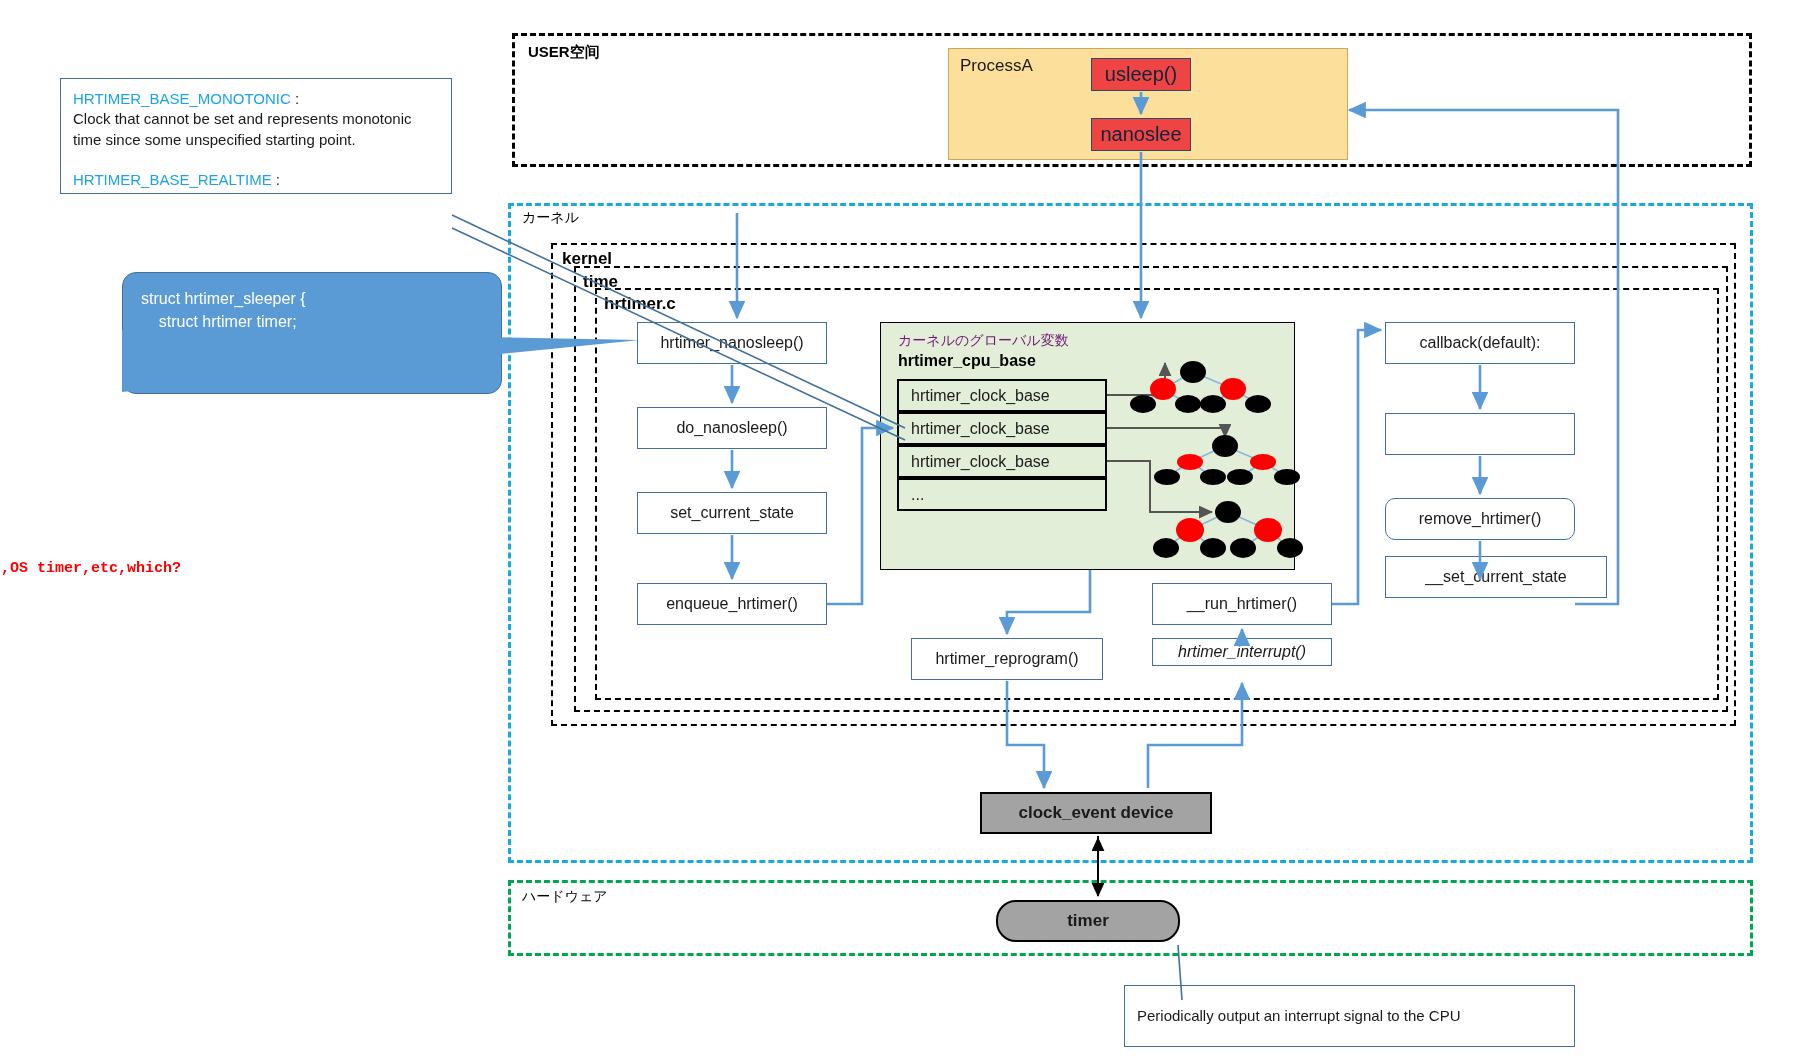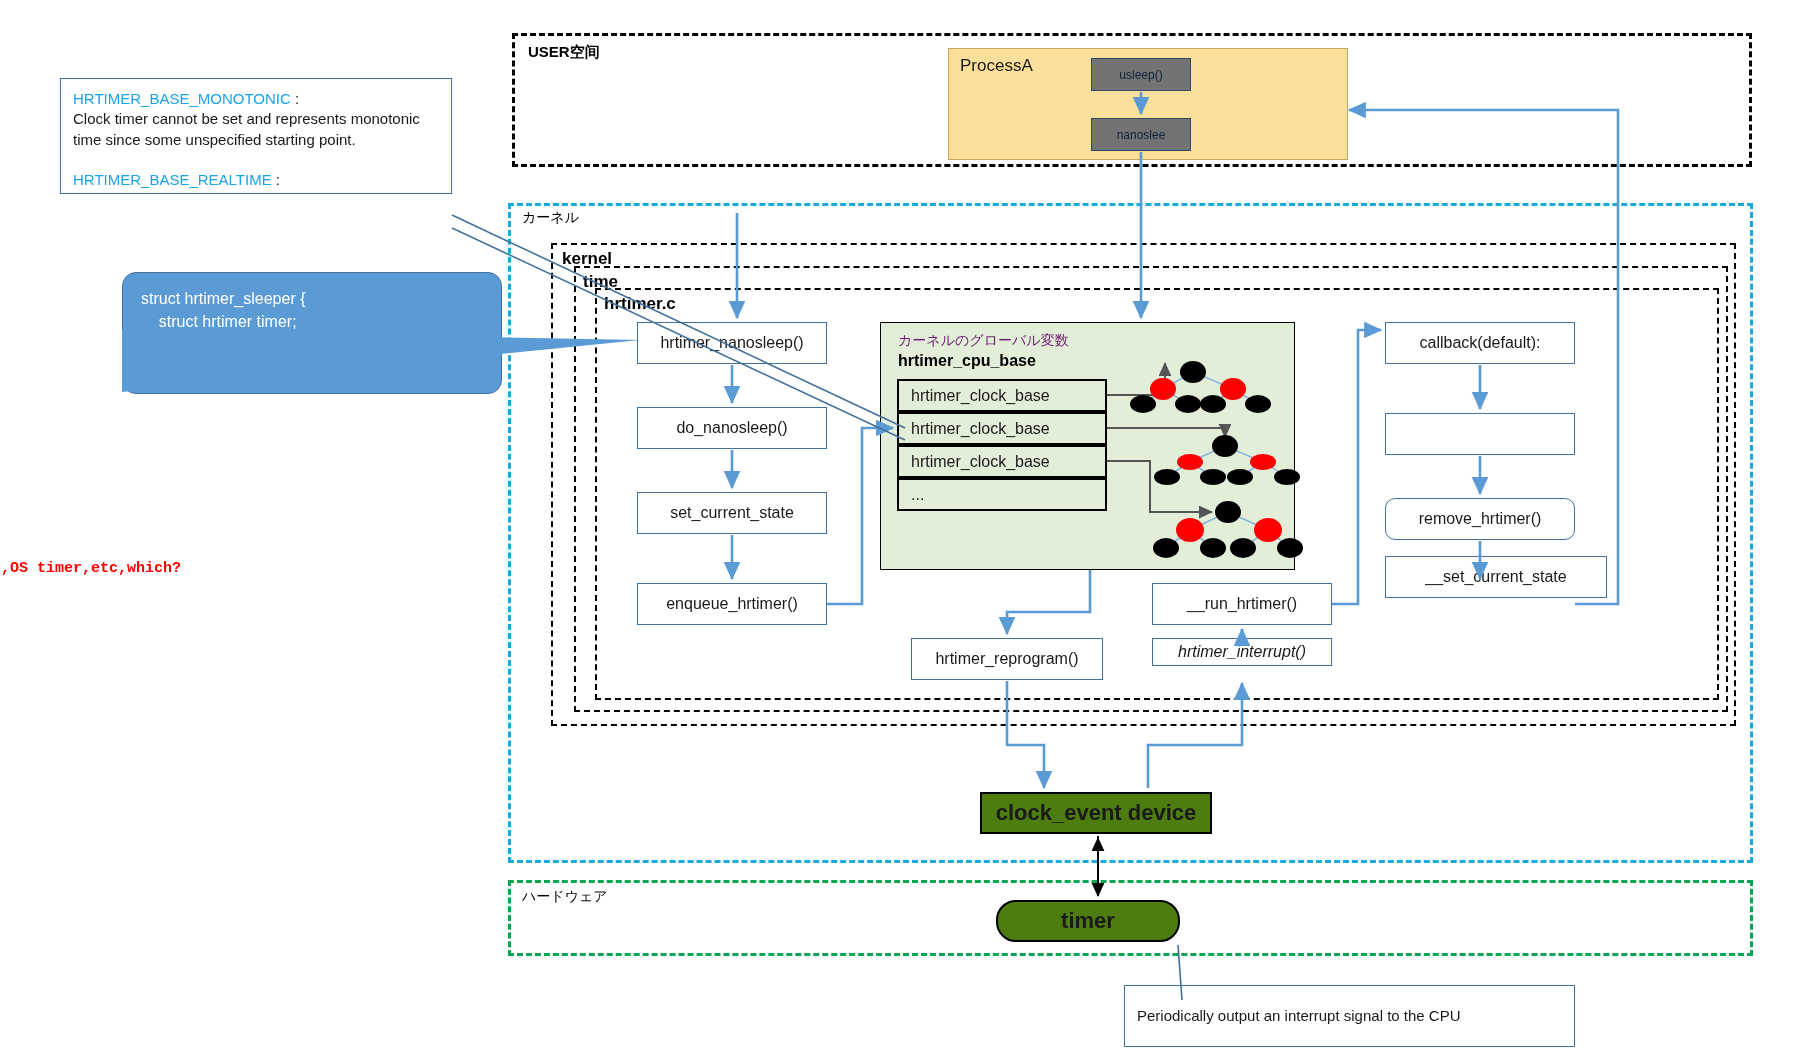--- a/index.html
+++ b/index.html
@@ -20,24 +20,24 @@
   .nest{position:absolute;box-sizing:border-box;border:2px dashed #000;}
   .nest-label{position:absolute;font-weight:bold;font-size:17px;color:#000;}
 
   
   .fbox{
     position:absolute;box-sizing:border-box;border:1.5px solid #41719c;
     background:#ffffff;display:flex;align-items:center;justify-content:center;
     font-size:16px;color:#1a1a1a;text-align:center;
   }
   .fbox-blue{
-    background:#737373;border:1.5px solid #2e4a66;font-size:12px;color:#10243a;
+    background:#ef4444;border:1.5px solid #2e4a66;font-size:20px;color:#10243a;
   }
   .fbox-black{
-    border:2.5px solid #000;background:#4d7c0f;font-weight:bold;font-size:22px;
+    border:2.5px solid #000;background:#a3a3a3;font-weight:bold;font-size:17px;
   }
   .process-box{
     position:absolute;box-sizing:border-box;background:#fbdf9b;border:1px solid #c8a95a;
   }
   .process-label{position:absolute;font-size:17px;color:#1a1a1a;}
 
   
   .gpanel{
     position:absolute;box-sizing:border-box;background:#e2eed8;border:1.5px solid #000;
   }
@@ -111,21 +111,21 @@
 <div class="gpanel-t1" style="left:898px;top:332px;">カーネルのグローバル変数</div>
 <div class="gpanel-t2" style="left:898px;top:352px;">hrtimer_cpu_base</div>
 
 <div class="cbase" style="left:897px;top:379px;width:210px;height:33px;">hrtimer_clock_base</div>
 <div class="cbase" style="left:897px;top:412px;width:210px;height:33px;">hrtimer_clock_base</div>
 <div class="cbase" style="left:897px;top:445px;width:210px;height:33px;">hrtimer_clock_base</div>
 <div class="cbase" style="left:897px;top:478px;width:210px;height:33px;">...</div>
 
 <div class="note" style="left:60px;top:78px;width:392px;height:116px;">
   <span class="key">HRTIMER_BASE_MONOTONIC</span><span> :</span><br>
-  <span>Clock timer cannot be set and represents monotonic time since some unspecified starting point.</span><br><br>
+  <span>Clock that cannot be set and represents monotonic time since some unspecified starting point.</span><br><br>
   <span class="key">HRTIMER_BASE_REALTIME</span><span> :</span>
 </div>
 
 <div class="callout" style="left:122px;top:272px;width:380px;height:122px;">struct hrtimer_sleeper {
     struct hrtimer timer;
     struct task_struct *task;
 };</div>
 
 <div class="note" style="left:1124px;top:985px;width:451px;height:62px;display:flex;align-items:center;">Periodically output an interrupt signal to the CPU</div>
 

